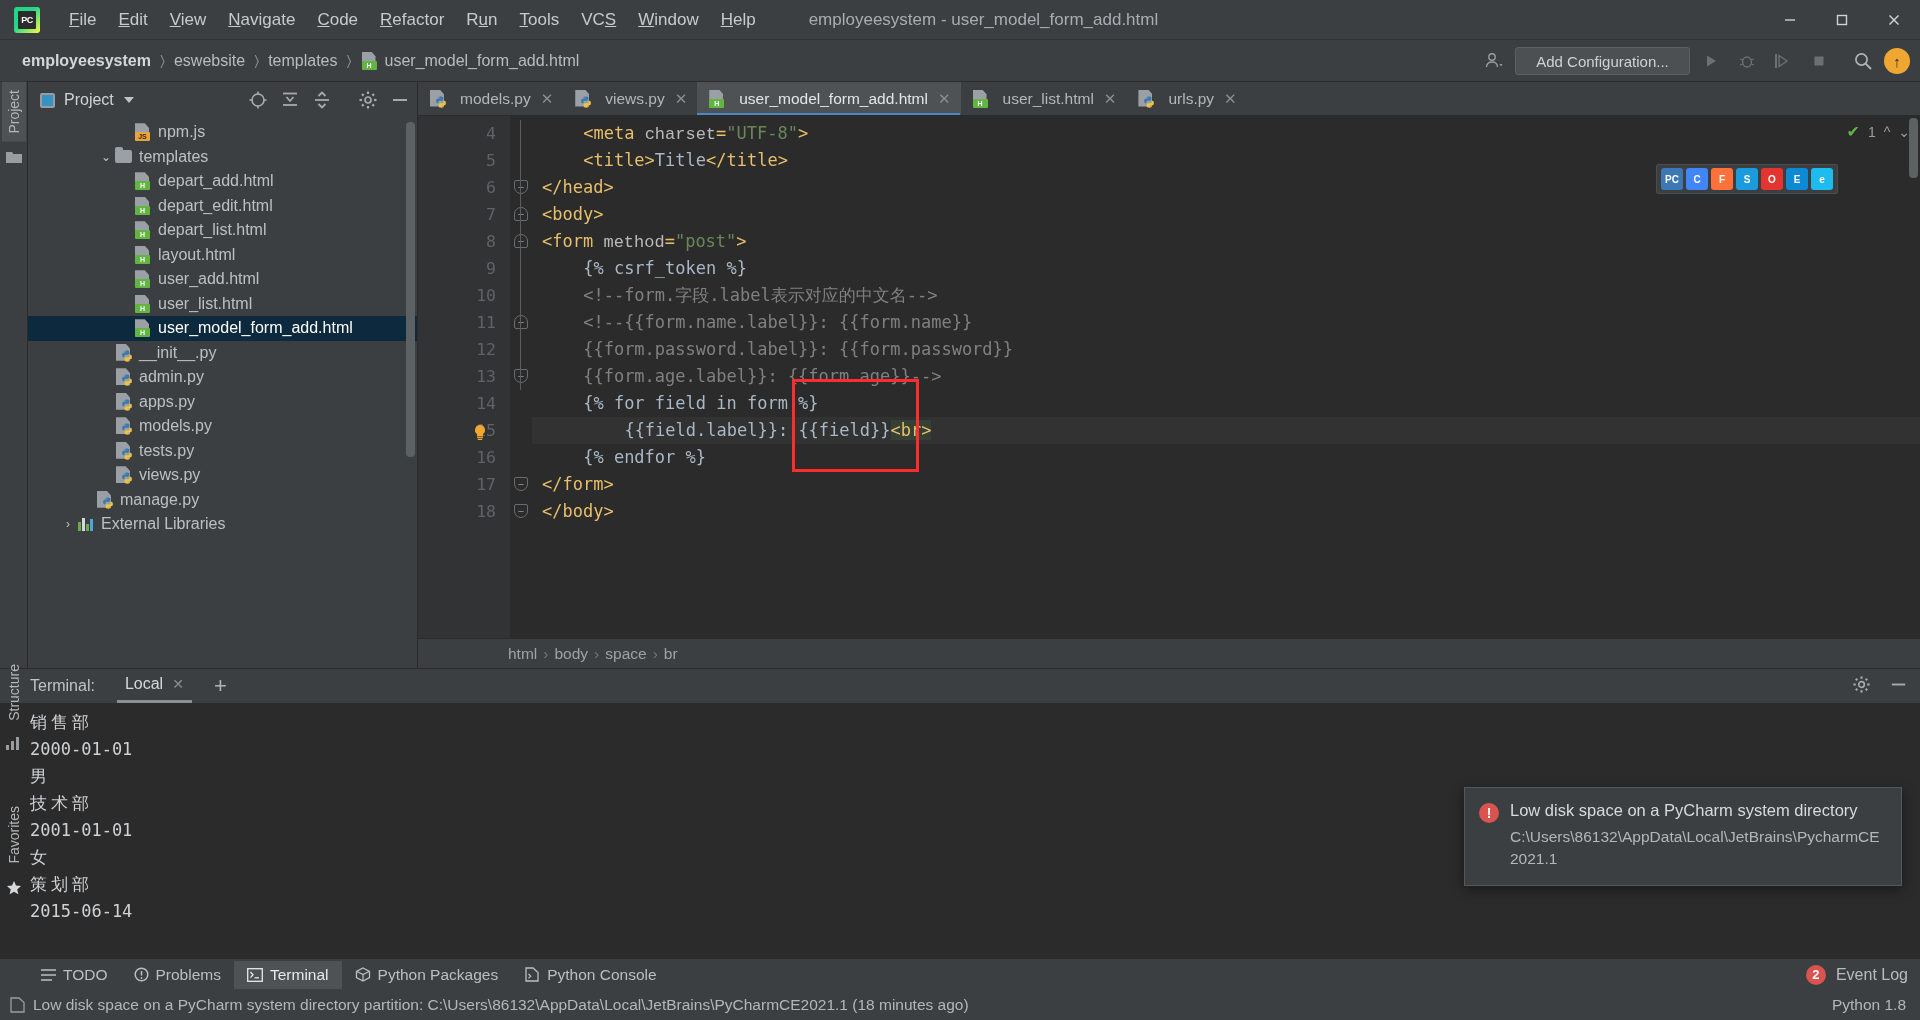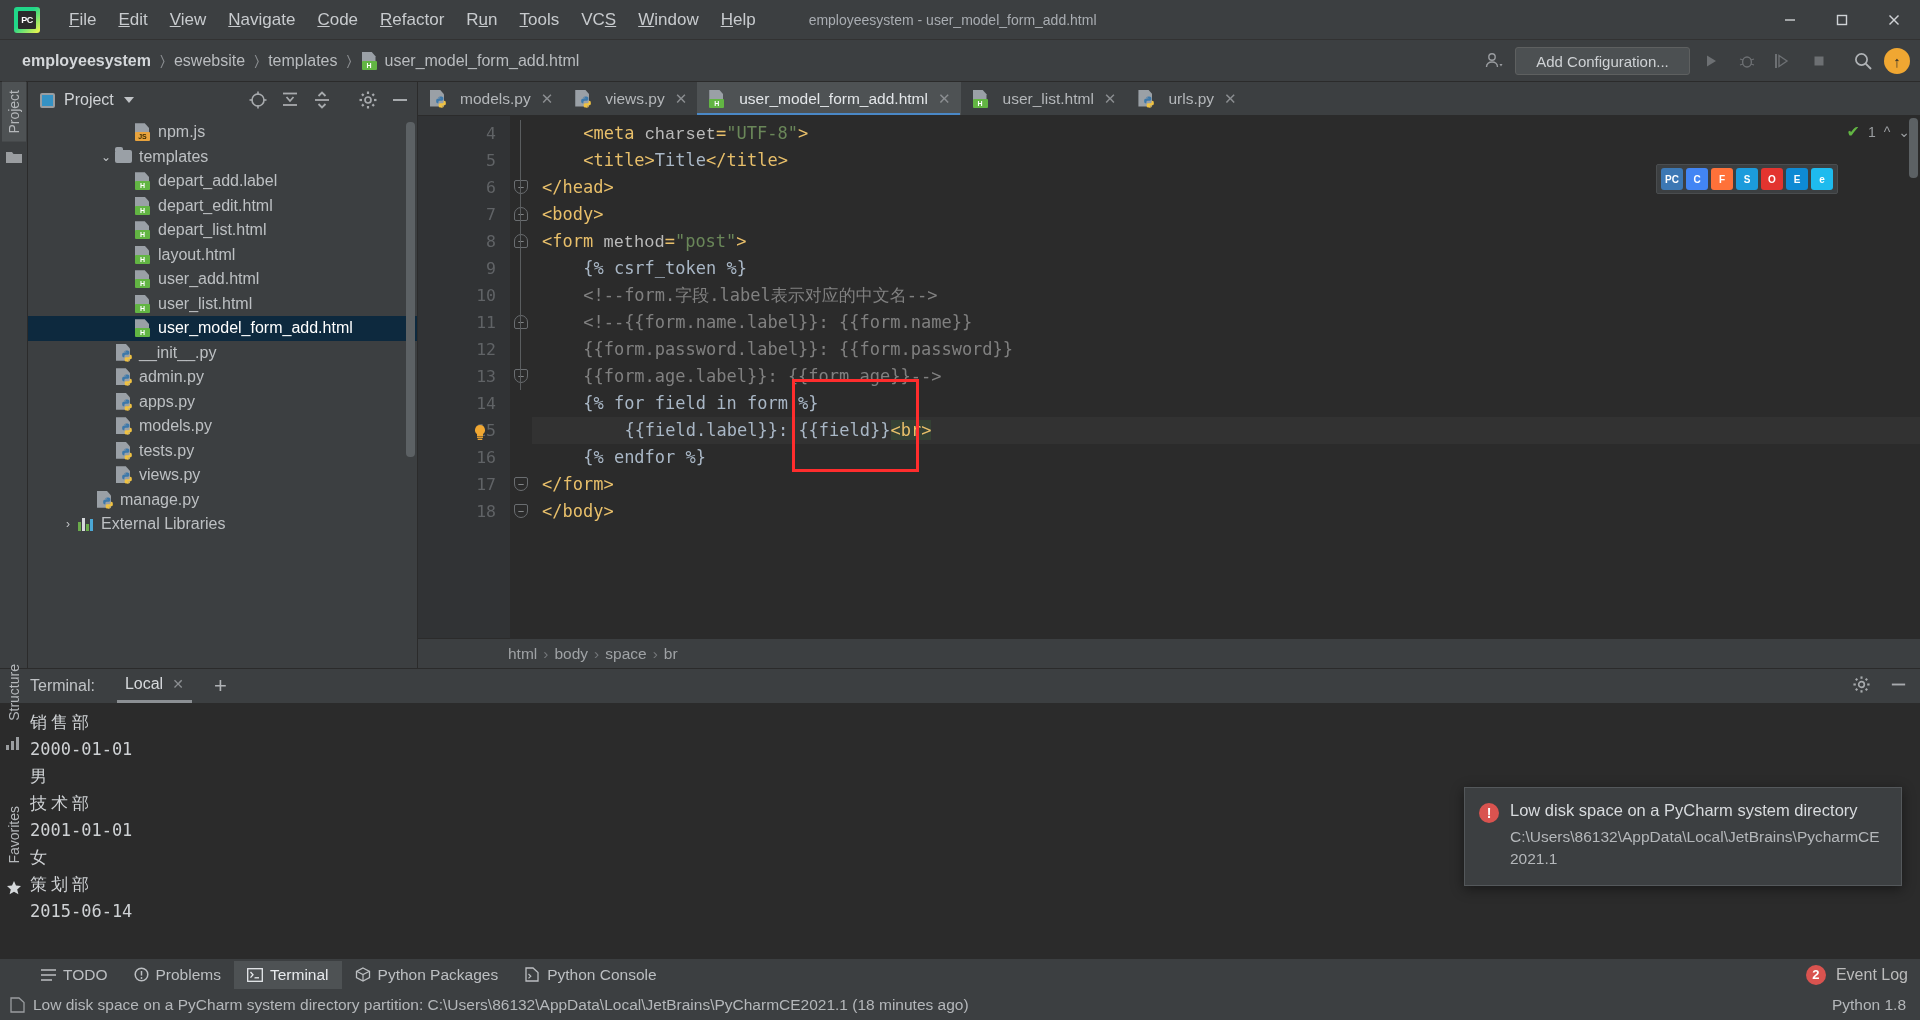--- a/index.html
+++ b/index.html
@@ -30,21 +30,21 @@
   .pc-logo span {
     position: relative; z-index: 2; color: #ffffff; font-size: 9px; font-weight: bold;
     letter-spacing: -0.5px;
   }
   .menu-item {
     padding: 4px 11px; font-size: 17px; color: #c8cbce; cursor: default;
     white-space: nowrap;
   }
   .menu-item .mn { text-decoration: underline; }
   .win-title {
-    margin-left: 42px; font-size: 14px; color: #a9adb2; white-space: nowrap;
+    margin-left: 42px; font-size: 17px; color: #a9adb2; white-space: nowrap;
   }
   .win-ctrls {
     position: absolute; right: 0; top: 0; height: 40px; display: flex; align-items: center;
   }
   .win-btn {
     width: 52px; height: 40px; display: flex; align-items: center; justify-content: center;
     color: #cfd2d5;
   }
 
   
@@ -449,21 +449,21 @@
             </span>
             <span>templates</span>
           </div>
           <div class="trow">
             <span style="display:inline-block;width:84px"></span>
             <span class="twist"></span>
             <span class="ficon">
               <span class="ic-page"></span>
               <span class="ic-badge h">H</span>
             </span>
-            <span>depart_add.label</span>
+            <span>depart_add.html</span>
           </div>
           <div class="trow">
             <span style="display:inline-block;width:84px"></span>
             <span class="twist"></span>
             <span class="ficon">
               <span class="ic-page"></span>
               <span class="ic-badge h">H</span>
             </span>
             <span>depart_edit.html</span>
           </div>

